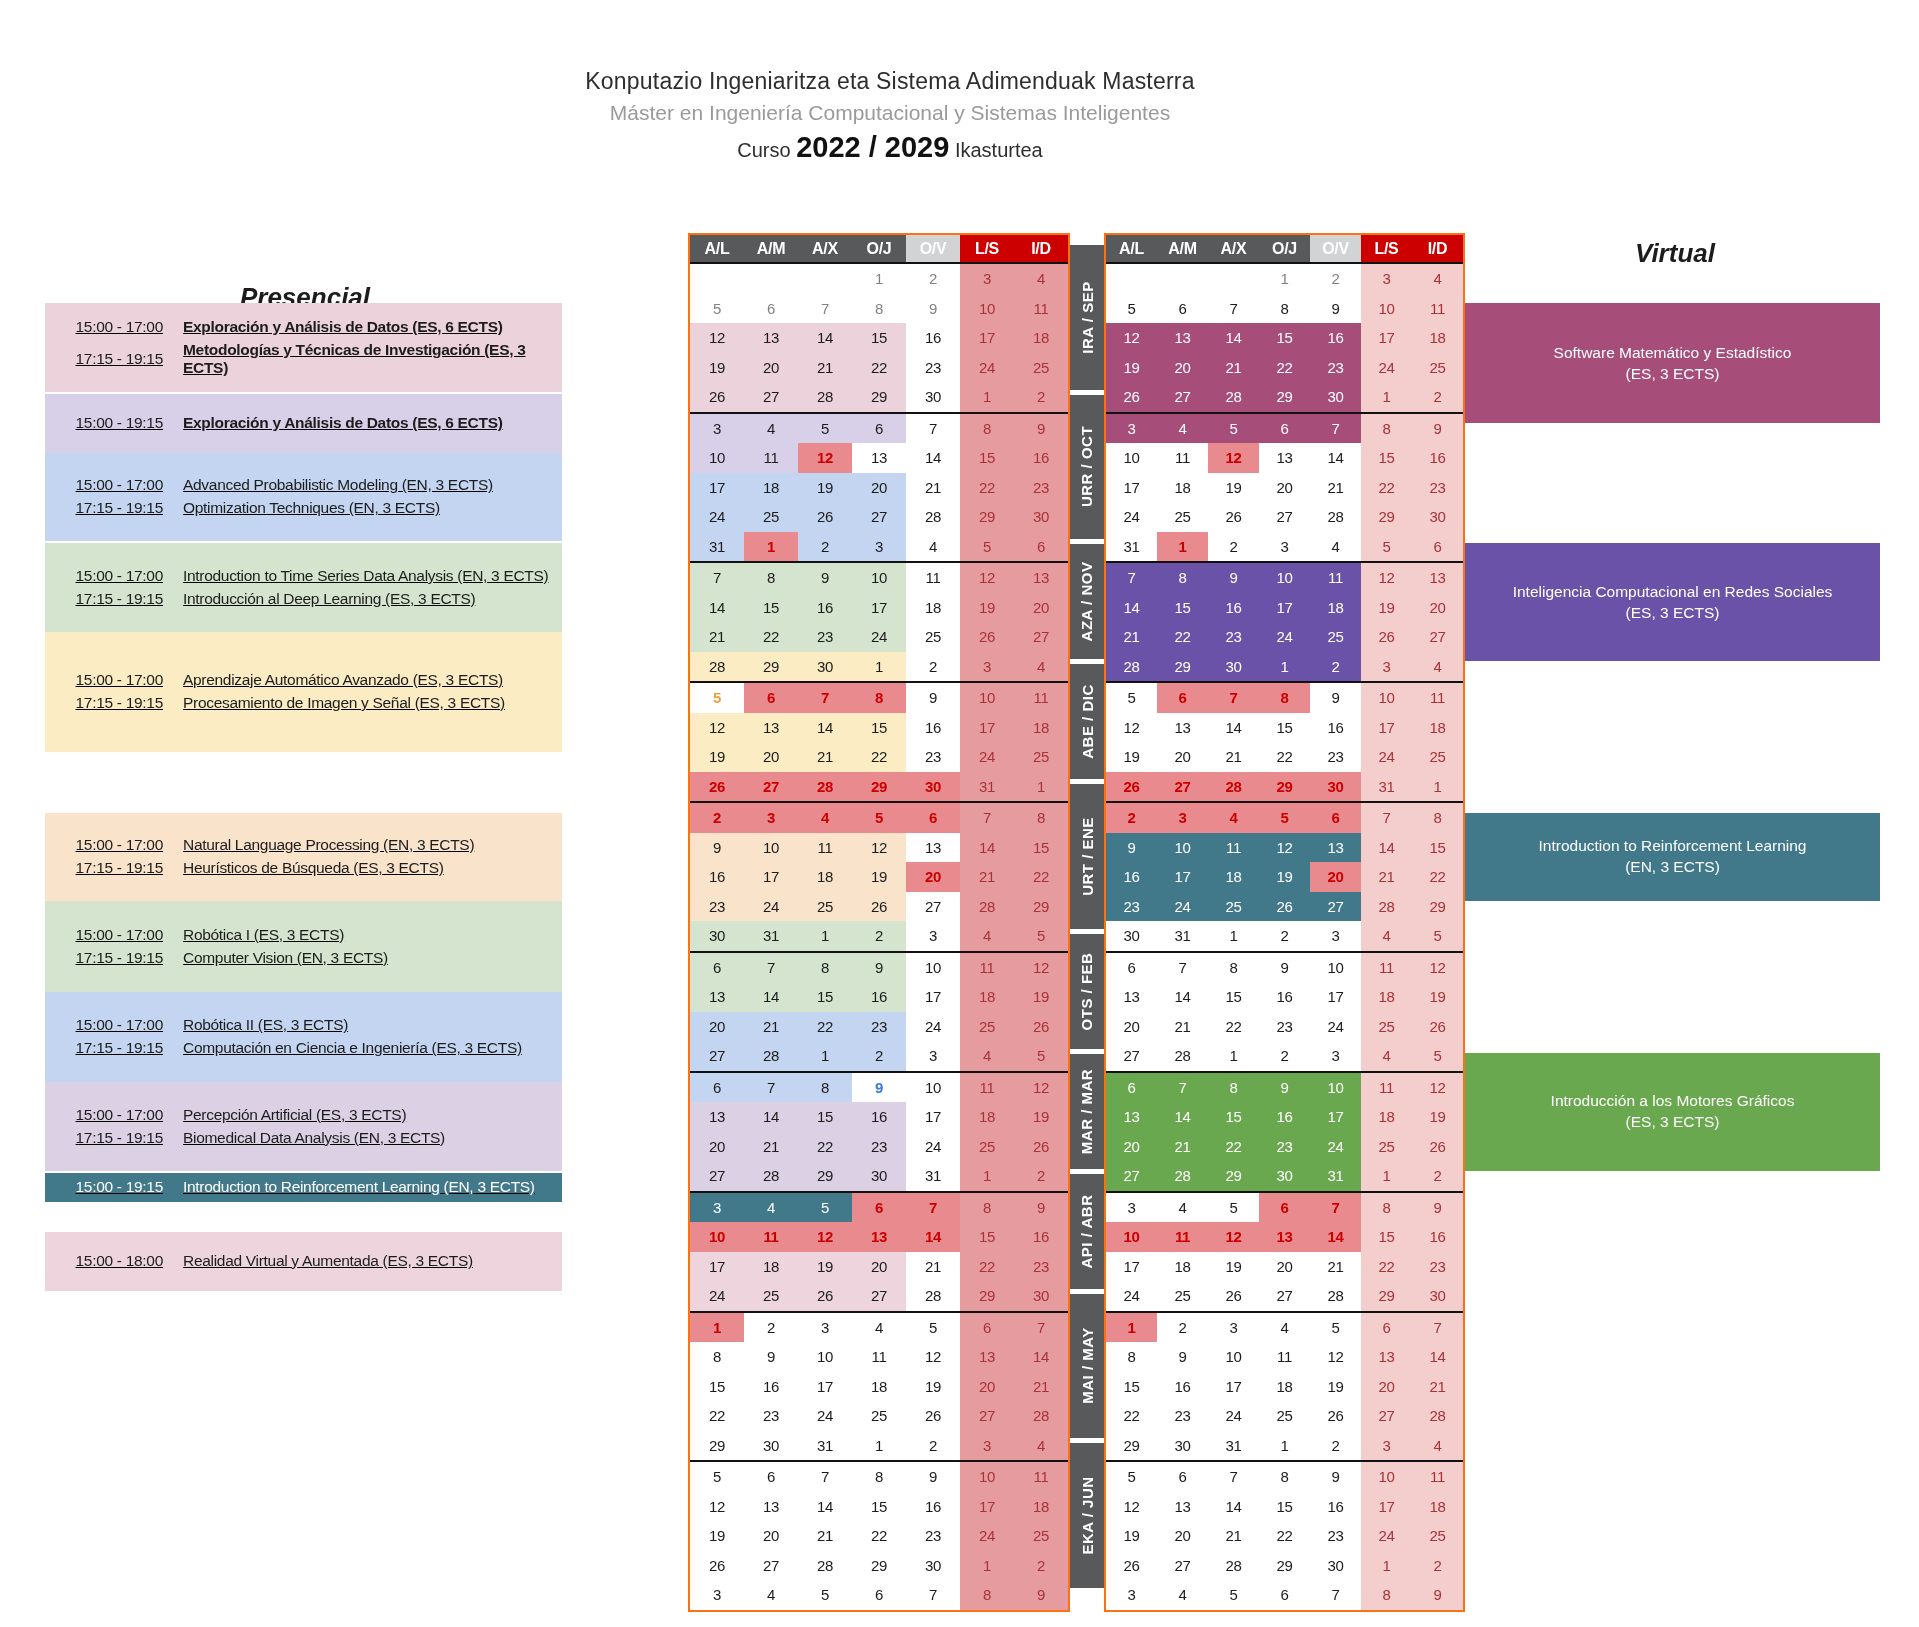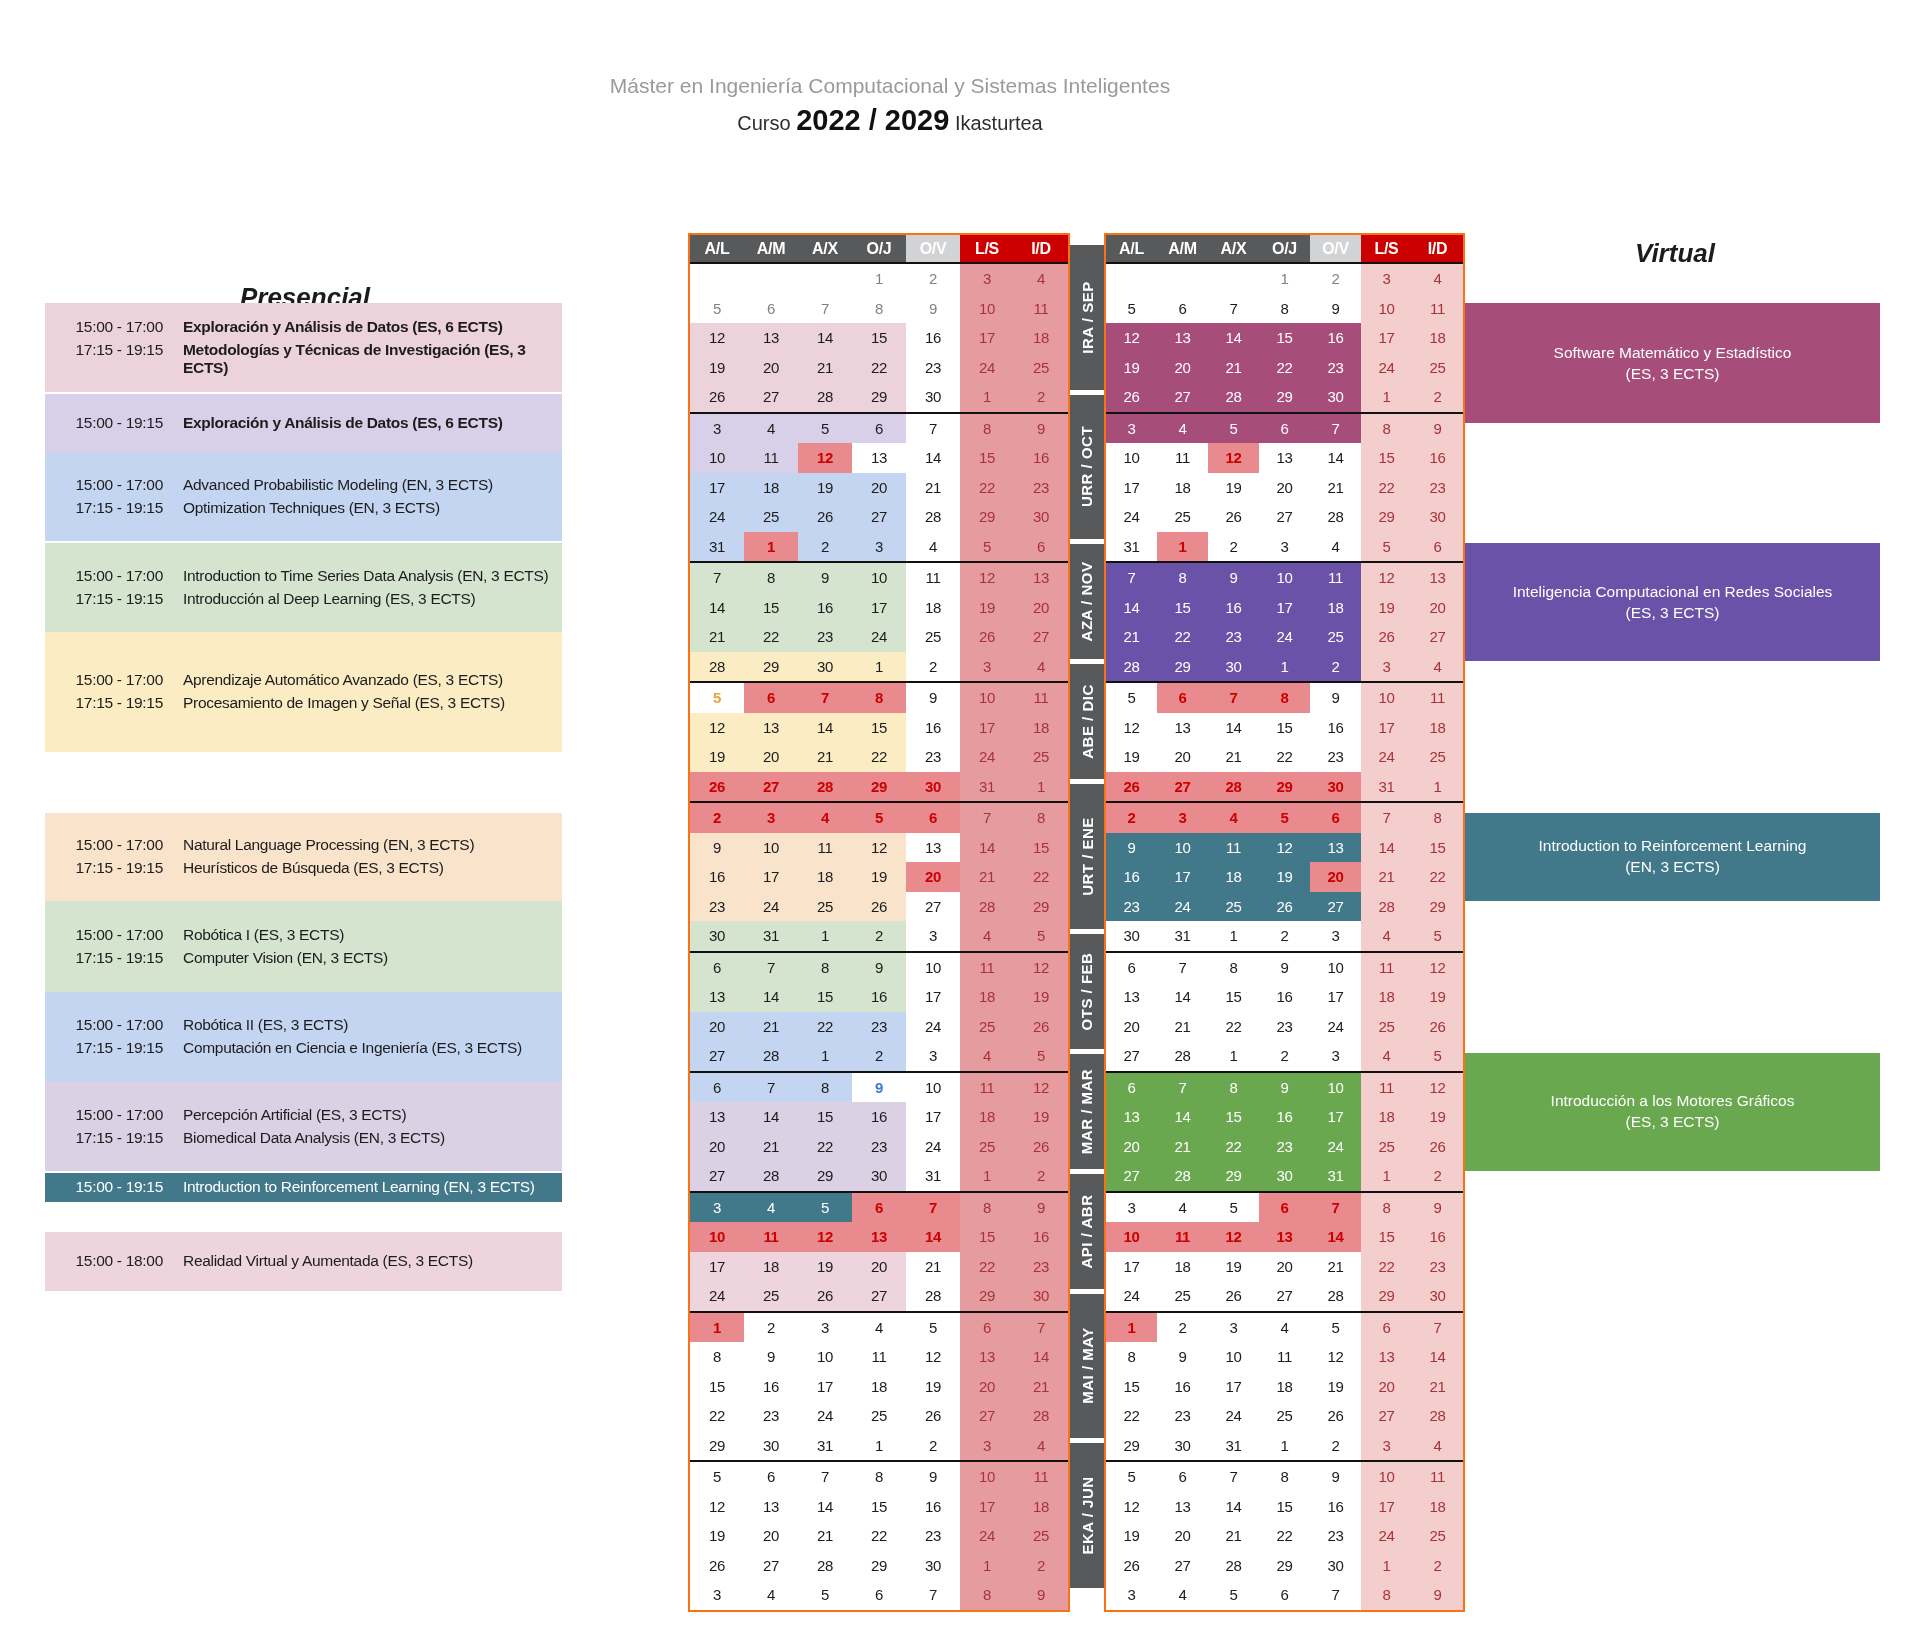--- a/index.html
+++ b/index.html
@@ -44,36 +44,37 @@
   .bg-t{background:#41798b;} .bg-t .dn{color:#fff;}
   .bg-gr{background:#6aa84f;} .bg-gr .dn{color:#fff;}
   
   .month-label{position:absolute;left:1070px;width:34px;background:#58595b;display:flex;
         align-items:center;justify-content:center;}
   .month-label span{transform:rotate(-90deg);white-space:nowrap;color:#fff;font-weight:bold;
         font-size:15px;letter-spacing:0.5px;}
   
   .course-block{position:absolute;left:45px;width:517px;display:flex;align-items:center;}
   .course-inner{display:flex;flex-direction:column;gap:5px;width:100%;}
-  .course-line{display:flex;align-items:flex-start;}
+  .course-line{display:flex;align-items:center;text-decoration:underline;}
   .course-time{width:118px;text-align:right;padding-right:20px;font-size:15.5px;
         letter-spacing:-0.3px;color:#1c1c1c;flex:none;}
   .course-name{font-size:15.5px;letter-spacing:-0.3px;color:#1c1c1c;}
   .course-bold .course-name{font-weight:bold;}
   .course-white .course-time,.course-white .course-name{color:#fff;}
   
   .virtual-block{position:absolute;left:1465px;width:415px;display:flex;flex-direction:column;
         align-items:center;justify-content:center;gap:3px;color:#fff;text-align:center;}
   .virtual-name,.virtual-detail{font-size:15.5px;font-family:"Liberation Sans",sans-serif;}
 </style>
 </head>
 <body>
 
 <div id="stage">
   <div class="title-wrap">
+    <div class="t1">Konputazio Ingeniaritza eta Sistema Adimenduak Masterra</div>
     <div class="t2">Máster en Ingeniería Computacional y Sistemas Inteligentes</div>
     <div class="t3"><span>Curso </span><b>2022 / 2029</b><span> Ikasturtea</span></div>
   </div>
 
   <div class="side-head" style="left:150px;width:310px;margin-top:44px;">Presencial</div>
   <div class="side-head" style="left:1520px;width:310px;">Virtual</div>
 
   <div id="cal-left" class="cal" style="left:688px;">
       <div class="hdr">
         <div class="hcell hdr-dark" style="width: 54px;">A/L</div>

